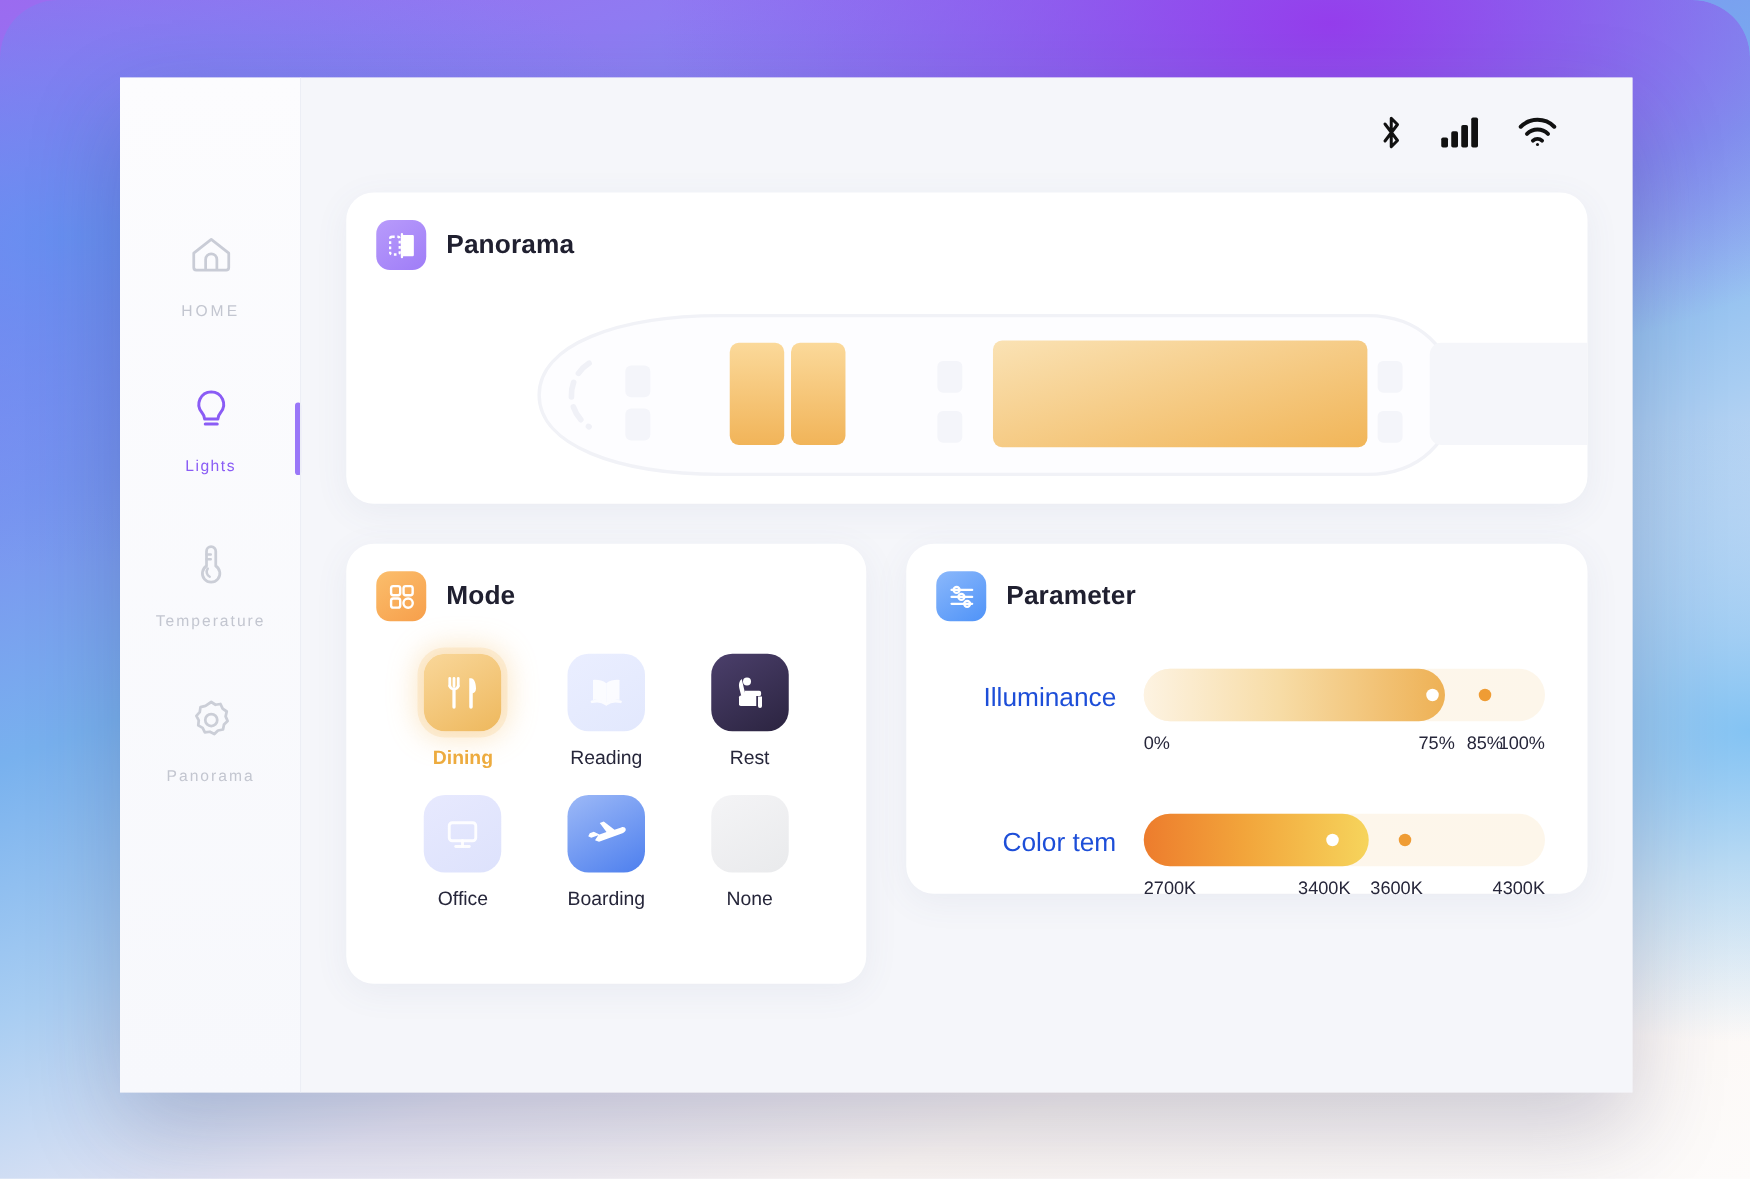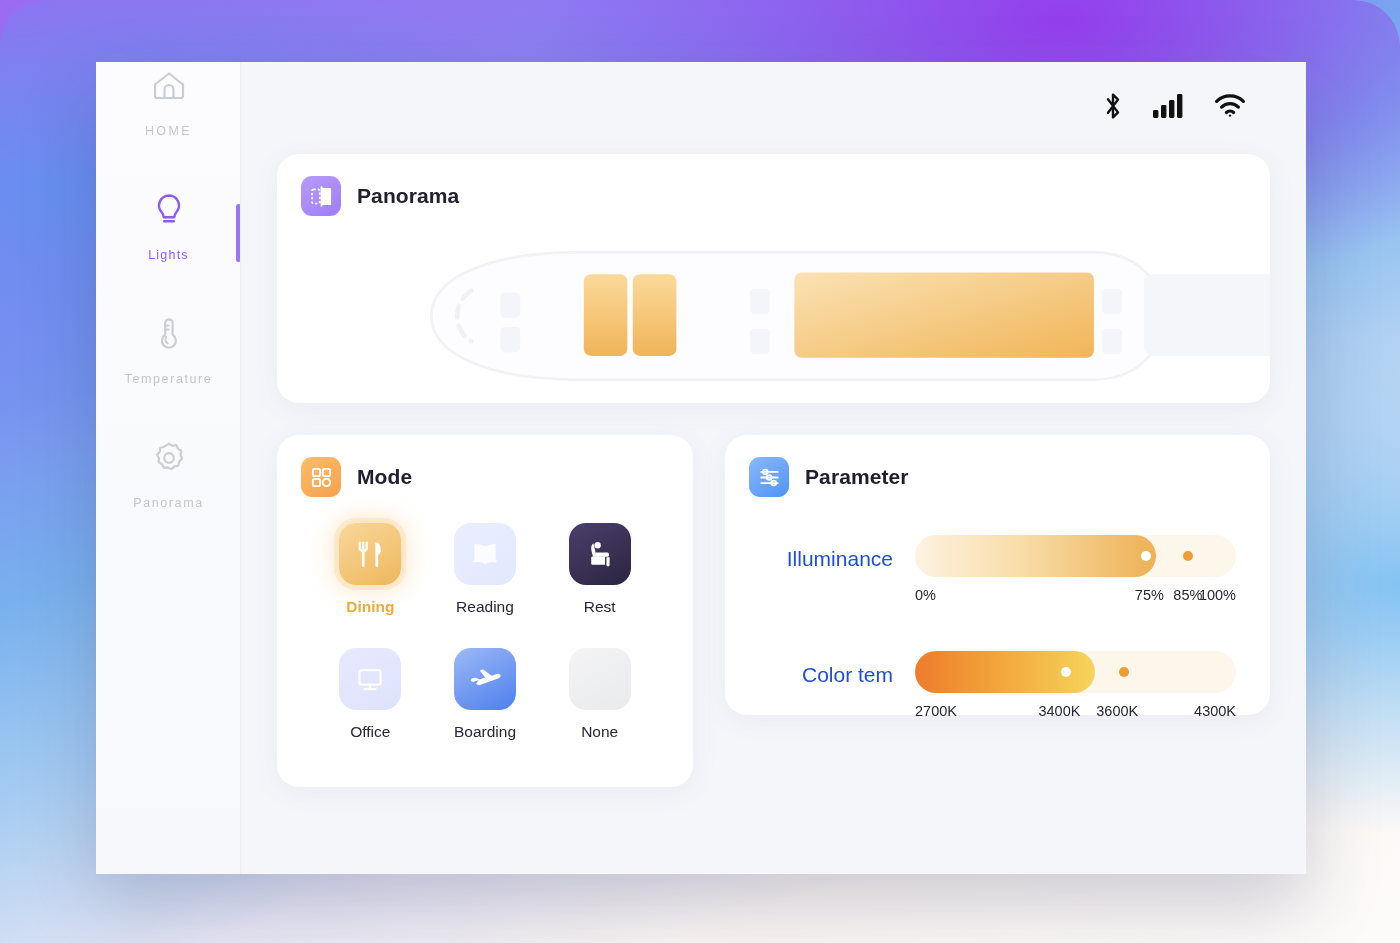--- a/index.html
+++ b/index.html
@@ -48,20 +48,21 @@
     overflow: hidden;
     box-shadow: 0 30px 70px rgba(40,40,90,0.22);
   }
 
   
   .sidebar {
     width: 145px;
     flex: 0 0 145px;
     background: linear-gradient(180deg,#fcfcfe 0%,#f7f8fc 100%);
     position: relative;
+    padding-top: 118px;
     display: flex;
     flex-direction: column;
     align-items: center;
   }
   .sidebar::after {
     content:"";
     position:absolute; right:0; top:0; bottom:0; width:1px;
     background:#eceef5;
   }
   .nav-item {
@@ -142,21 +143,21 @@
   .plane-wrap { position: relative; width: 100%; height: 212px; margin-top: -6px; }
 
   
   .bottom-row { display: flex; gap: 32px; margin-top: 32px; }
   #mode-card { width: 416px; height: 352px; flex: 0 0 416px; }
   #parameter-card { flex: 1; height: 280px; }
 
   .mode-grid {
     display: grid;
     grid-template-columns: repeat(3, 1fr);
-    row-gap: 32px;
+    row-gap: 20px;
     padding: 26px 36px 0 36px;
   }
   .mode-cell {
     display: flex; flex-direction: column; align-items: center;
     cursor: pointer;
   }
   .tile {
     width: 62px; height: 62px;
     border-radius: 17px;
     display: flex; align-items: center; justify-content: center;

